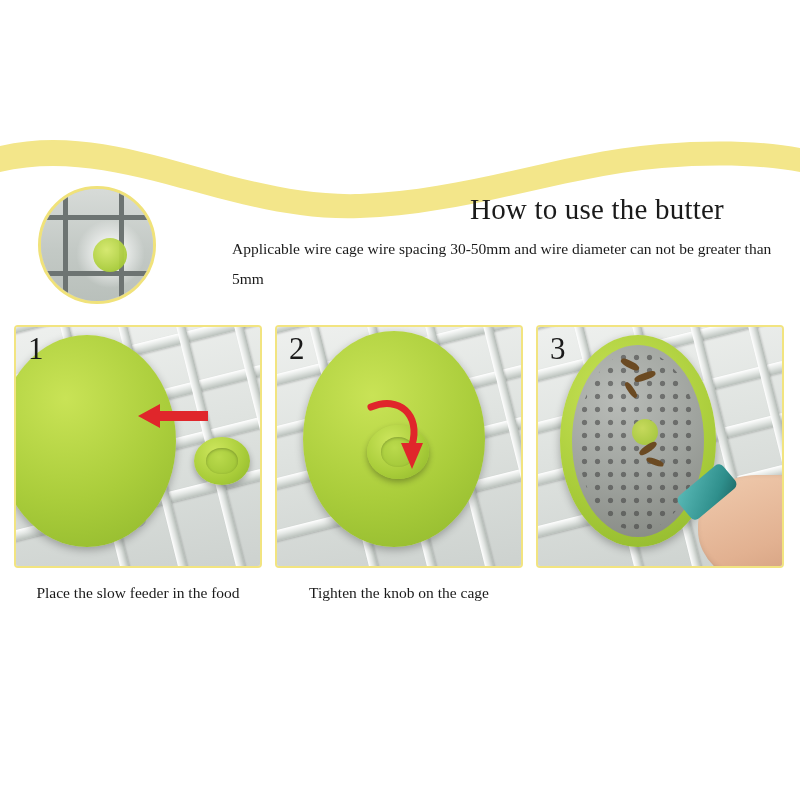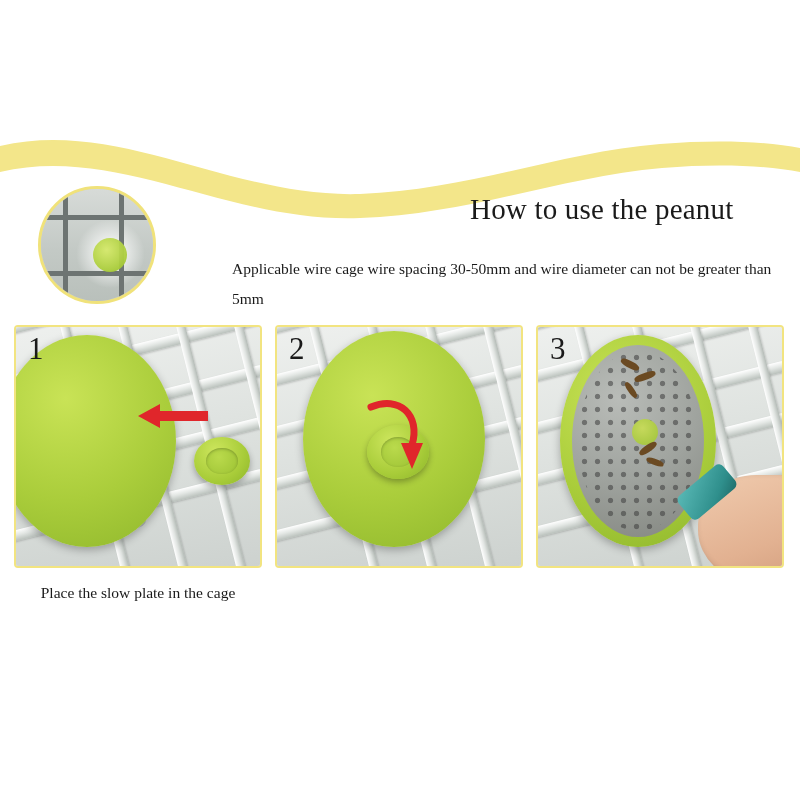--- a/index.html
+++ b/index.html
@@ -77,21 +77,21 @@
     left: 470px;
     top: 193px;
     font-size: 29px;
     letter-spacing: 0.2px;
     color: #1a1a1a;
     white-space: nowrap;
   }
   .subtitle {
     position: absolute;
     left: 232px;
-    top: 254px;
+    top: 234px;
     width: 560px;
     font-size: 15.5px;
     line-height: 30px;
     color: #1a1a1a;
   }
 
   
   .panels {
     position: absolute;
     left: 14px;
@@ -267,21 +267,21 @@
   <div class="circle-inset">
     <div class="photo">
       <div class="wire-v" style="left:22px;"></div>
       <div class="wire-v" style="left:78px;"></div>
       <div class="wire-h" style="top:26px;"></div>
       <div class="wire-h" style="top:82px;"></div>
       <div class="green-disc"></div>
     </div>
   </div>
 
-  <div class="title">How to use the peanut</div>
+  <div class="title">How to use the butter</div>
   <div class="subtitle">Applicable wire cage wire spacing 30-50mm and wire diameter can not be greater than 5mm</div>
 
   <div class="panels">
 
     <div class="panel">
       <div class="bg"></div>
       <div class="bars">
         <div class="bar" style="top:60px;"></div>
         <div class="bar" style="top:112px;"></div>
         <div class="bar" style="top:164px;"></div>
@@ -358,16 +358,17 @@
       <div class="worm" style="left:108px; top:132px; width:18px; height:6px; transform:rotate(20deg);"></div>
       <div class="food-blob" style="left:94px; top:92px; width:26px; height:26px;"></div>
       <div class="hand" style="left:160px; top:148px; width:130px; height:110px;"></div>
       <div class="tube" style="left:140px; top:150px; width:58px; height:30px;"></div>
       <div class="step-num">3</div>
     </div>
 
   </div>
 
   <div class="captions">
-    <div class="caption">Place the slow plate in the cage</div>
+    <div class="caption">Place the slow feeder in the food</div>
+    <div class="caption">Tighten the knob on the cage</div>
   </div>
 
 </div>
 
 </body></html>

